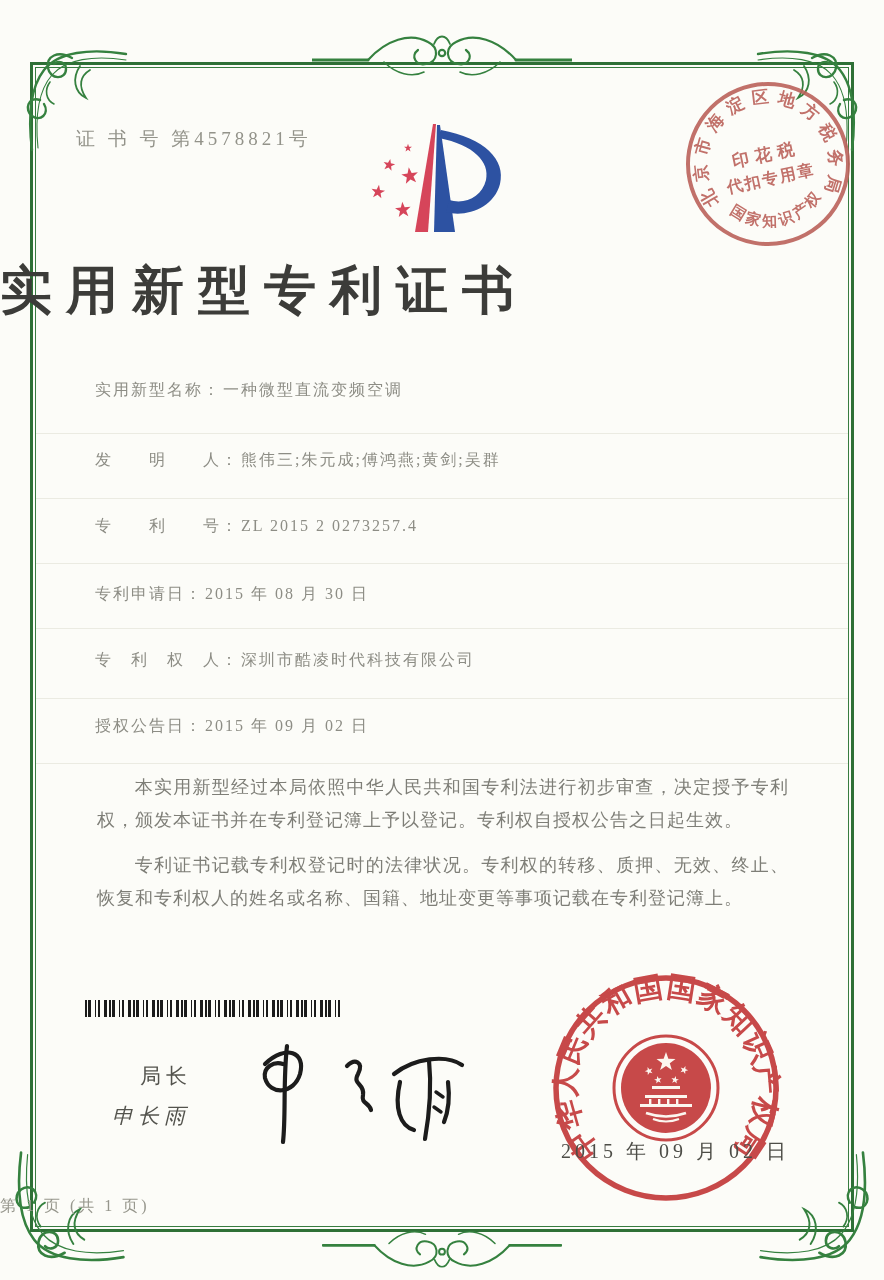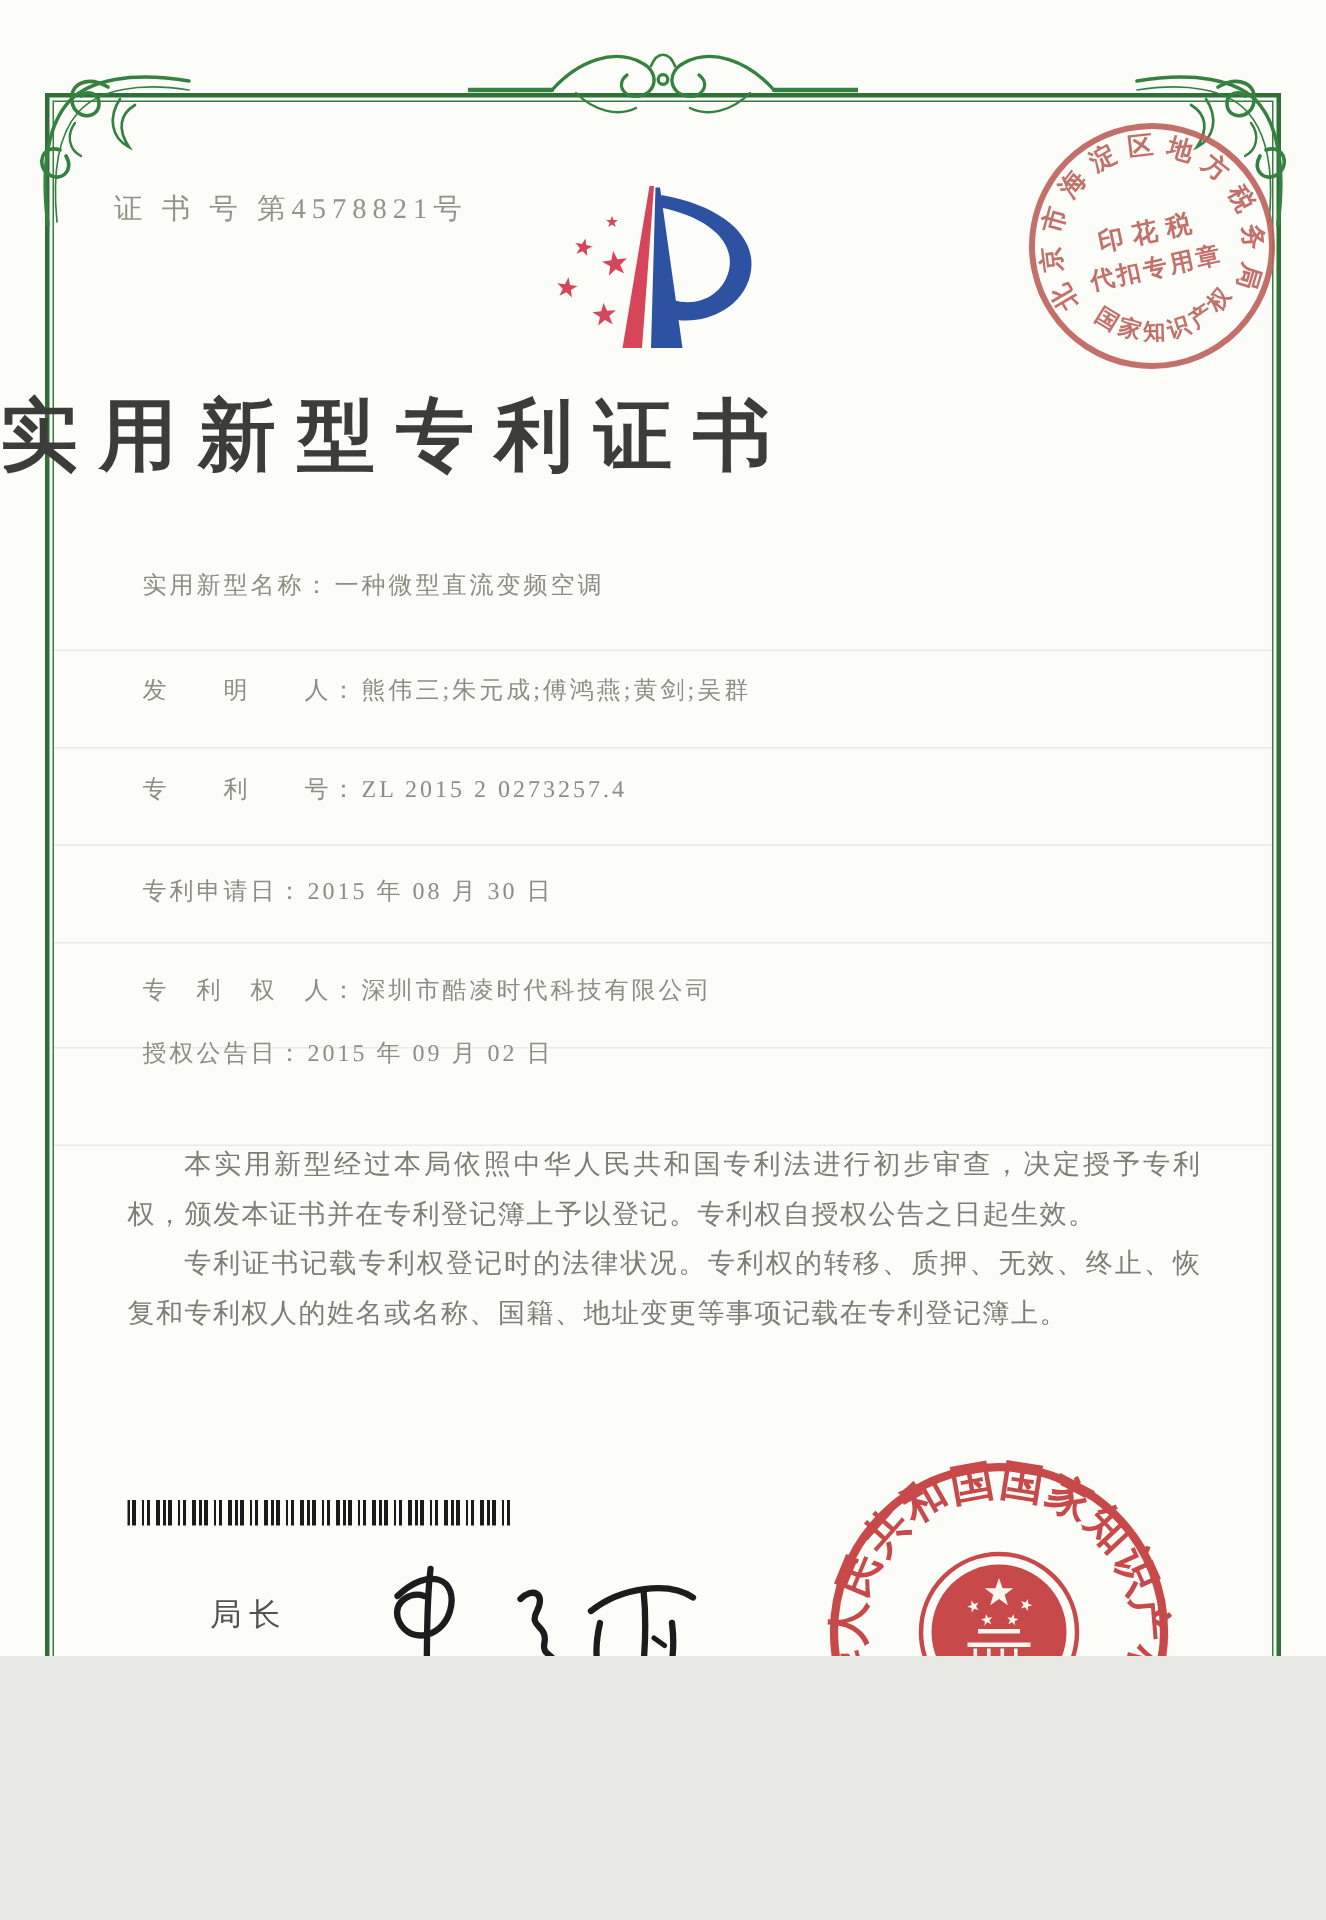--- a/index.html
+++ b/index.html
@@ -1,17 +1,17 @@
 <!DOCTYPE html>
 <html><head>
 <meta charset="utf-8">
 <style>
   html,body{margin:0;padding:0;background:#e8e8e4;}
   .page{
-    position:relative;width:884px;height:1104px;margin:0 auto;
+    position:relative;width:884px;height:1280px;margin:0 auto;
     background:#fcfcf8;overflow:hidden;
     font-family:"Liberation Serif","DejaVu Serif",serif;
   }
   
   .frame{position:absolute;left:30px;top:62px;width:818px;height:1164px;
     border:3px solid #2e7036;}
   .frame-inner{position:absolute;left:2px;top:2px;right:2px;bottom:2px;
     border:1px solid #377c40;}
   .flourish{position:absolute;}
   .motif{position:absolute;}
@@ -19,24 +19,24 @@
   .rule{position:absolute;left:36px;width:812px;height:1px;background:#dcdcd0;opacity:.55;}
   .cert-no{position:absolute;left:76px;top:126px;font-size:19px;letter-spacing:4px;color:#93938a;}
   .logo{position:absolute;left:330px;top:114px;}
   .seal-top{position:absolute;left:680px;top:76px;transform:rotate(-12deg);opacity:.9;}
   .title{position:absolute;left:0;right:0;top:256px;text-align:left;
     font-size:52px;font-weight:bold;letter-spacing:14px;color:#3c3c39;}
   .fields{position:absolute;left:95px;top:0;width:700px;}
   .field{position:absolute;left:0;white-space:nowrap;font-size:16px;
     letter-spacing:2px;color:#8d8d85;}
   .field .lab{margin-right:2px;}
-  .f0{top:380px}.f1{top:450px}.f2{top:516px}.f3{top:584px}.f4{top:650px}.f5{top:692px}
+  .f0{top:380px}.f1{top:450px}.f2{top:516px}.f3{top:584px}.f4{top:650px}.f5{top:716px}
   .paras{position:absolute;left:85px;top:760px;width:716px;
     font-size:18px;line-height:33px;color:#7e7e77;text-align:justify;letter-spacing:1px;}
-  .paras p{margin:0;text-indent:2.1em;}
+  .paras p{margin:12px;text-indent:2.1em;font-family:Liberation Mono, monospace;}
   .barcode{position:absolute;left:85px;top:1000px;width:258px;height:17px;
     background:repeating-linear-gradient(90deg,
       #1b1b1b 0 2px,#fcfcf8 2px 3px,#1b1b1b 3px 6px,#fcfcf8 6px 10px,
       #1b1b1b 10px 11px,#fcfcf8 11px 13px,#1b1b1b 13px 15px,#fcfcf8 15px 19px,
       #1b1b1b 19px 22px,#fcfcf8 22px 24px);}
   .officer-title{position:absolute;left:112px;top:1062px;font-size:21px;
     letter-spacing:5px;color:#53534d;margin-left:28px;}
   .officer-name{position:absolute;left:112px;top:1102px;font-size:21px;
     letter-spacing:5px;color:#53534d;font-style:italic;}
   .signature{position:absolute;left:252px;top:1032px;}

